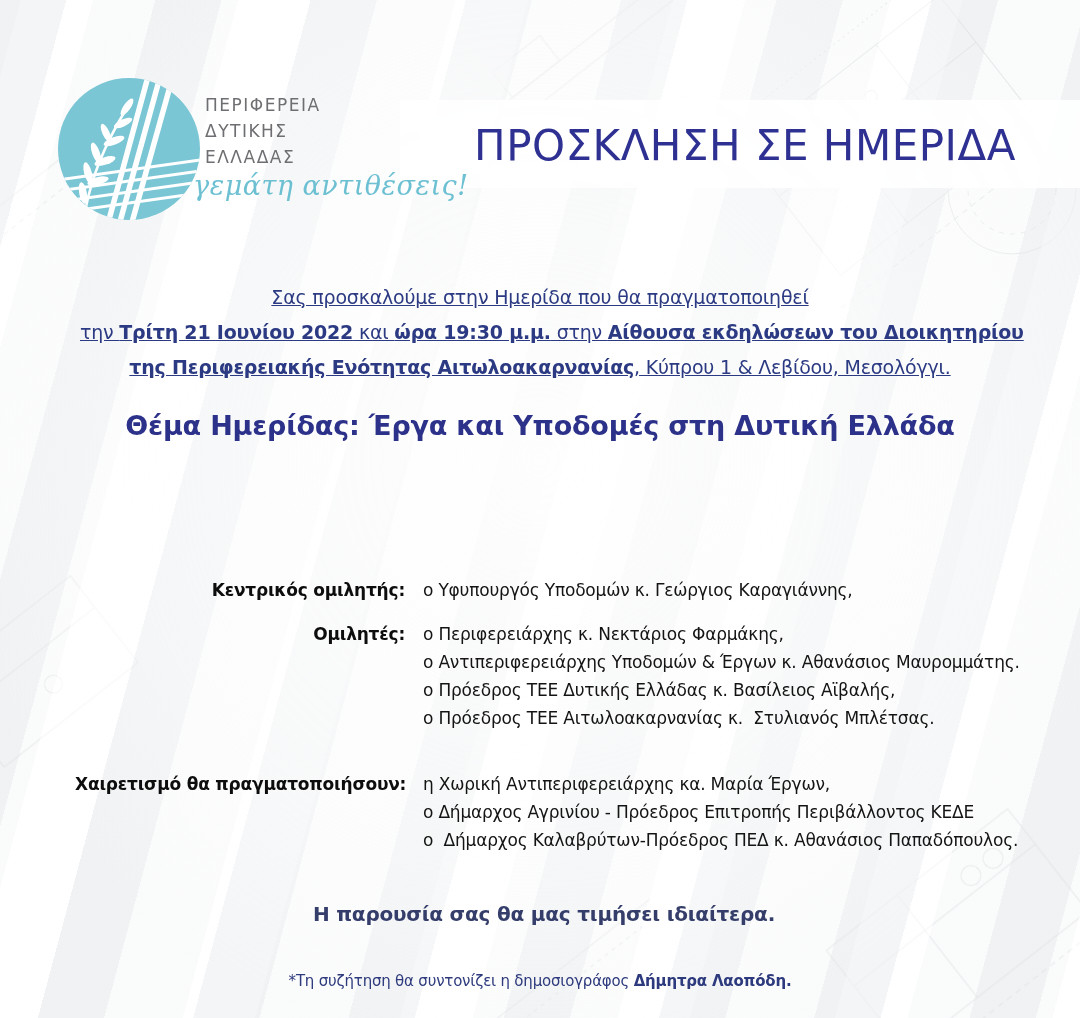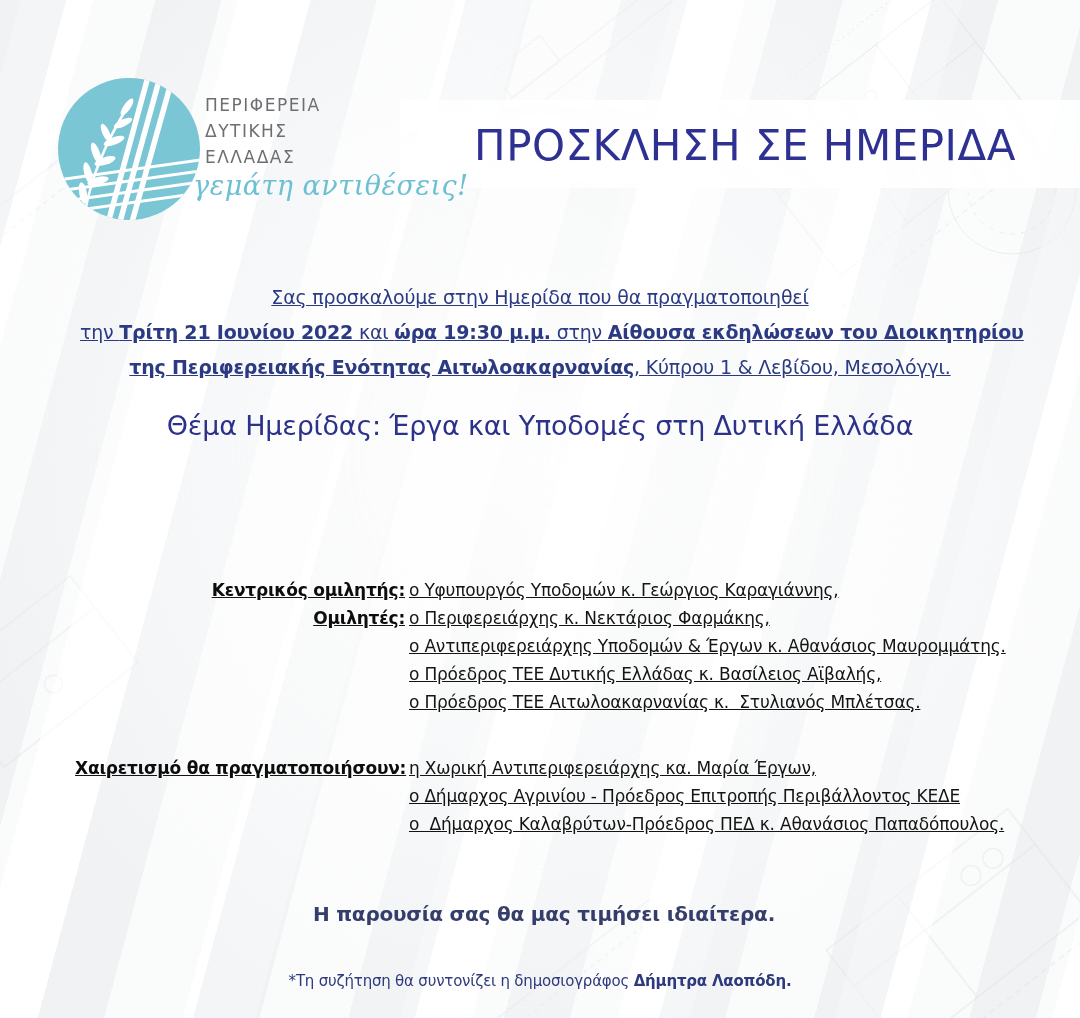--- a/index.html
+++ b/index.html
@@ -34,27 +34,27 @@
   }
 
   
   .intro{position:absolute;left:80px;width:920px;top:280px;z-index:5;margin:0;
     text-align:center;color:#2b3a82;font-size:19px;line-height:35px;letter-spacing:-.2px;text-decoration:underline;}
   .intro .ln{display:block;white-space:pre;}
   .intro b{font-weight:bold;}
 
   
   .theme{position:absolute;left:80px;width:920px;top:410px;z-index:5;margin:0;
-    text-align:center;color:#2c3189;font-size:27px;font-weight:normal;letter-spacing:-.2px;white-space:nowrap;}
+    text-align:center;color:#2c3189;font-size:27px;font-weight:bold;letter-spacing:-.2px;white-space:nowrap;}
 
   
   .speakers{position:absolute;left:75px;right:30px;top:576px;z-index:5;
     color:#141414;font-size:17px;line-height:28px;letter-spacing:-.2px;}
-  .sp-row{display:grid;grid-template-columns:330px 1fr;column-gap:4px;text-decoration:underline;}
-  .sp-row + .sp-row{}
+  .sp-row{display:grid;grid-template-columns:330px 1fr;column-gap:18px;}
+  .sp-row + .sp-row{margin-top:16px;}
   .sp-row.greetings{margin-top:38px;}
   .sp-label{font-weight:bold;text-align:right;color:#0d0d0d;white-space:nowrap;}
   .sp-line{white-space:pre-wrap;}
 
   
   .closing{position:absolute;left:0;width:100%;top:898px;z-index:5;margin:4px;
     text-align:center;color:#353e6b;font-size:20px;font-weight:bold;letter-spacing:-.2px;}
   .footnote{position:absolute;left:0;width:100%;top:972px;z-index:5;margin:0;
     text-align:center;color:#2d3a7d;font-size:15px;letter-spacing:-.2px;white-space:pre;}
   .footnote b{font-weight:bold;}

